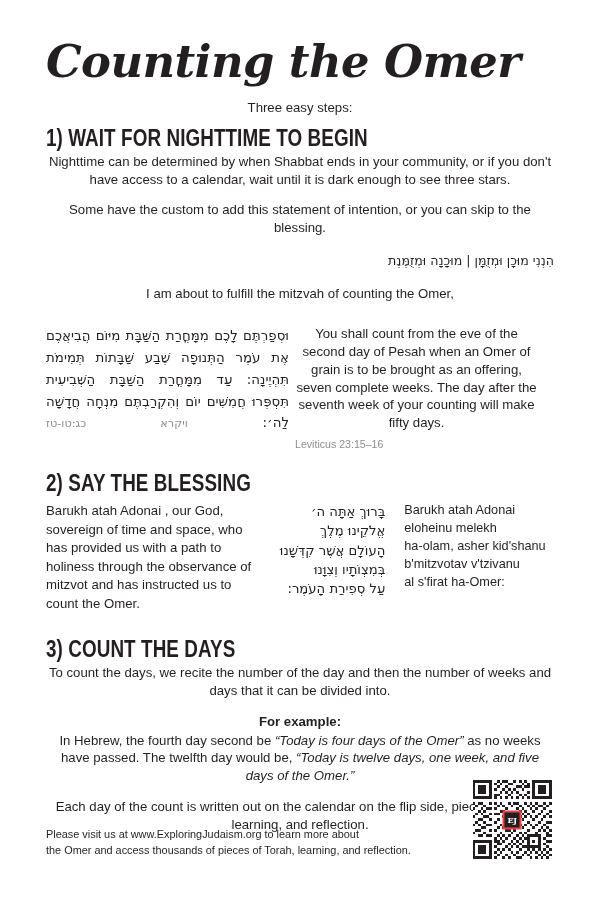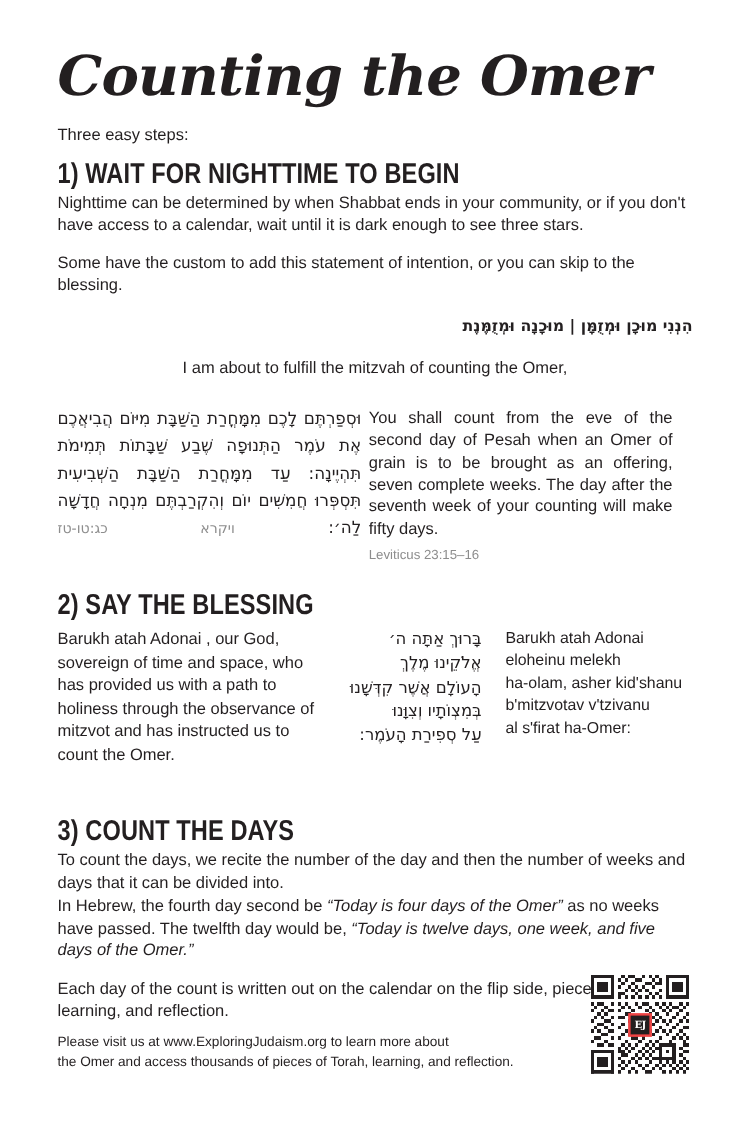--- a/index.html
+++ b/index.html
@@ -39,36 +39,36 @@
     letter-spacing:0.1px;
     color:#231f20;
     transform:scaleX(0.82);
     transform-origin:left bottom;
     white-space:nowrap;
   }
   .sec1 { margin-top:9px; }
   .sec2 { margin-top:0; }
   .sec3 { margin-top:0; }
 
-  p { margin:0; }
+  p { margin:0;text-align:center; }
   .body-t {
     font-size:13.2px; line-height:1.345; margin-top:7px;
   }
   .body-t.tight { margin-top:3px; }
   .gap { margin-top:13px; }
 
   
   .heb {
     font-family:"DejaVu Sans", sans-serif;
     direction:rtl; unicode-bidi:bidi-override;
     text-align:right;
   }
   .kavanah {
     margin-top:14px;
-    font-size:12.6px; line-height:1.62;font-weight:bold;
+    font-size:12.6px; line-height:1.62;
   }
   .kavanah div { white-space:nowrap; }
 
   .kav-en {
     text-align:center; font-size:13.2px; line-height:1.38;
     margin-top:14px;
   }
 
   
   .verse-wrap {
@@ -185,25 +185,26 @@
     </div>
     <div class="bless-tr">
       <div>Barukh atah Adonai</div>
       <div>eloheinu melekh</div>
       <div>ha-olam, asher kid'shanu</div>
       <div>b'mitzvotav v'tzivanu</div>
       <div>al s'firat ha-Omer:</div>
     </div>
   </div>
 
-  <div style="margin-top:39px;">
+  <div style="margin-top:24px;">
     <div class="sec-head sec3">3) COUNT THE DAYS</div>
   </div>
   <p class="body-t tight">To count the days, we recite the number of the day and then the number of weeks and days that it can be divided into.</p>
 
+  <p class="body-t gap bold">For example:</p>
   <p class="body-t" style="margin-top:1px;"><span>In Hebrew, the fourth day second be </span><span class="ital">“Today is four days of the Omer”</span><span> as no weeks have passed. The twelfth day would be, </span><span class="ital">“Today is twelve days, one week, and five days of the Omer.”</span></p>
 
   <p class="body-t gap">Each day of the count is written out on the calendar on the flip side, pieces of Torah, learning, and reflection.</p>
 
   <div class="footer-wrap">
     <div class="footer-txt">
       <div>Please visit us at www.ExploringJudaism.org to learn more about</div>
       <div>the Omer and access thousands of pieces of Torah, learning, and reflection.</div>
     </div>
 

